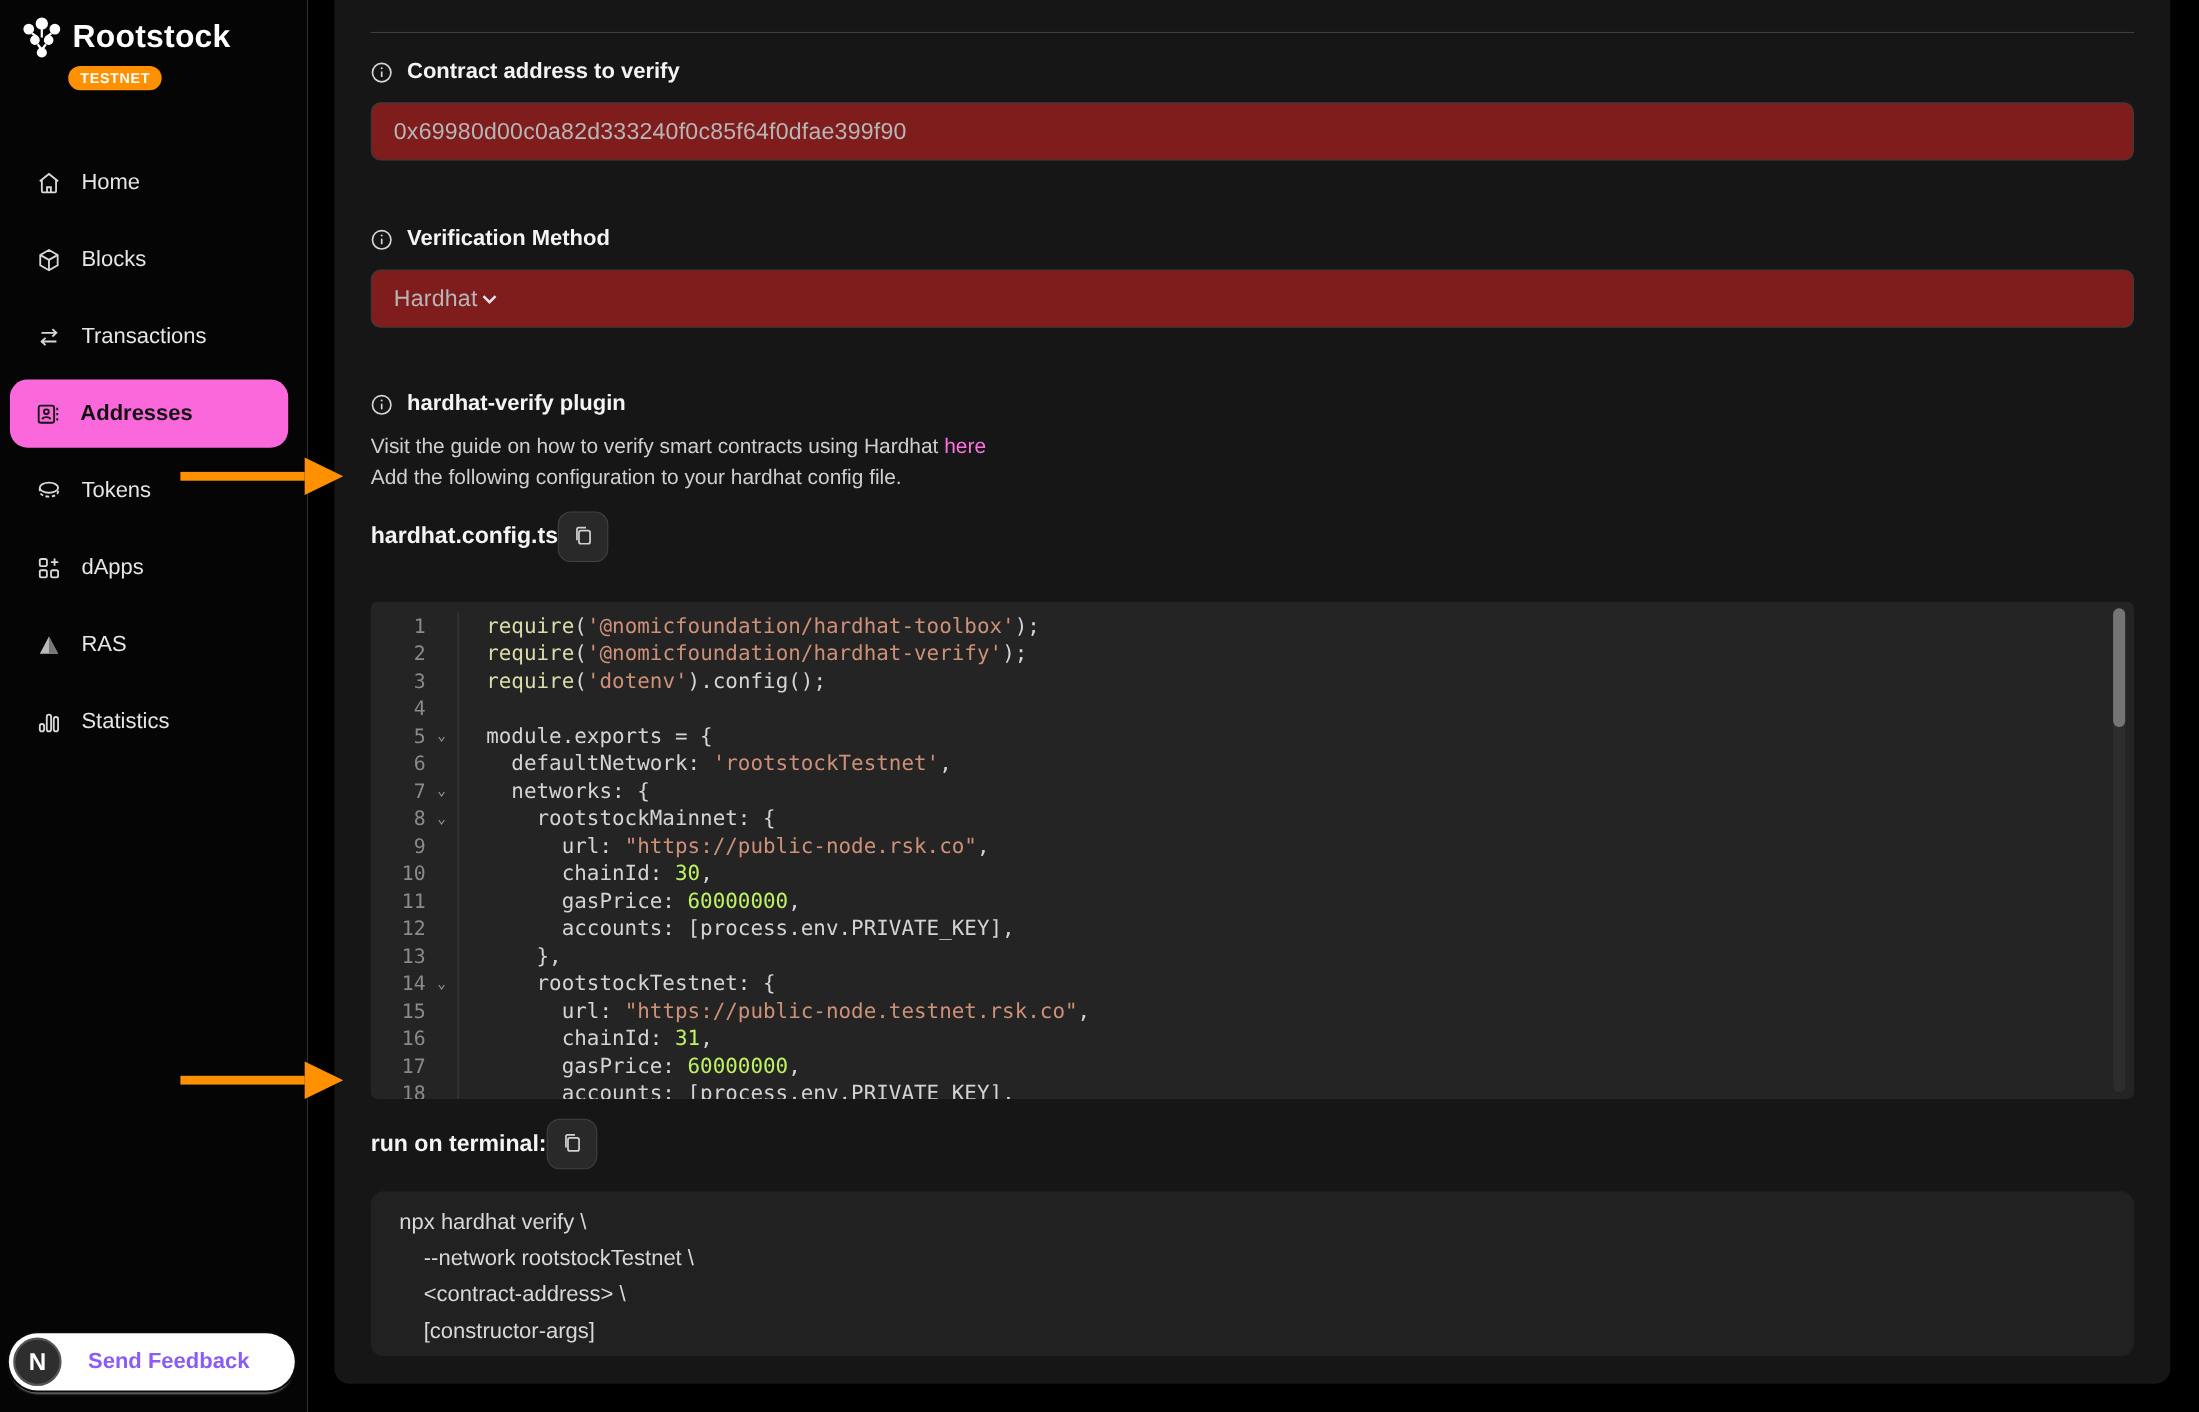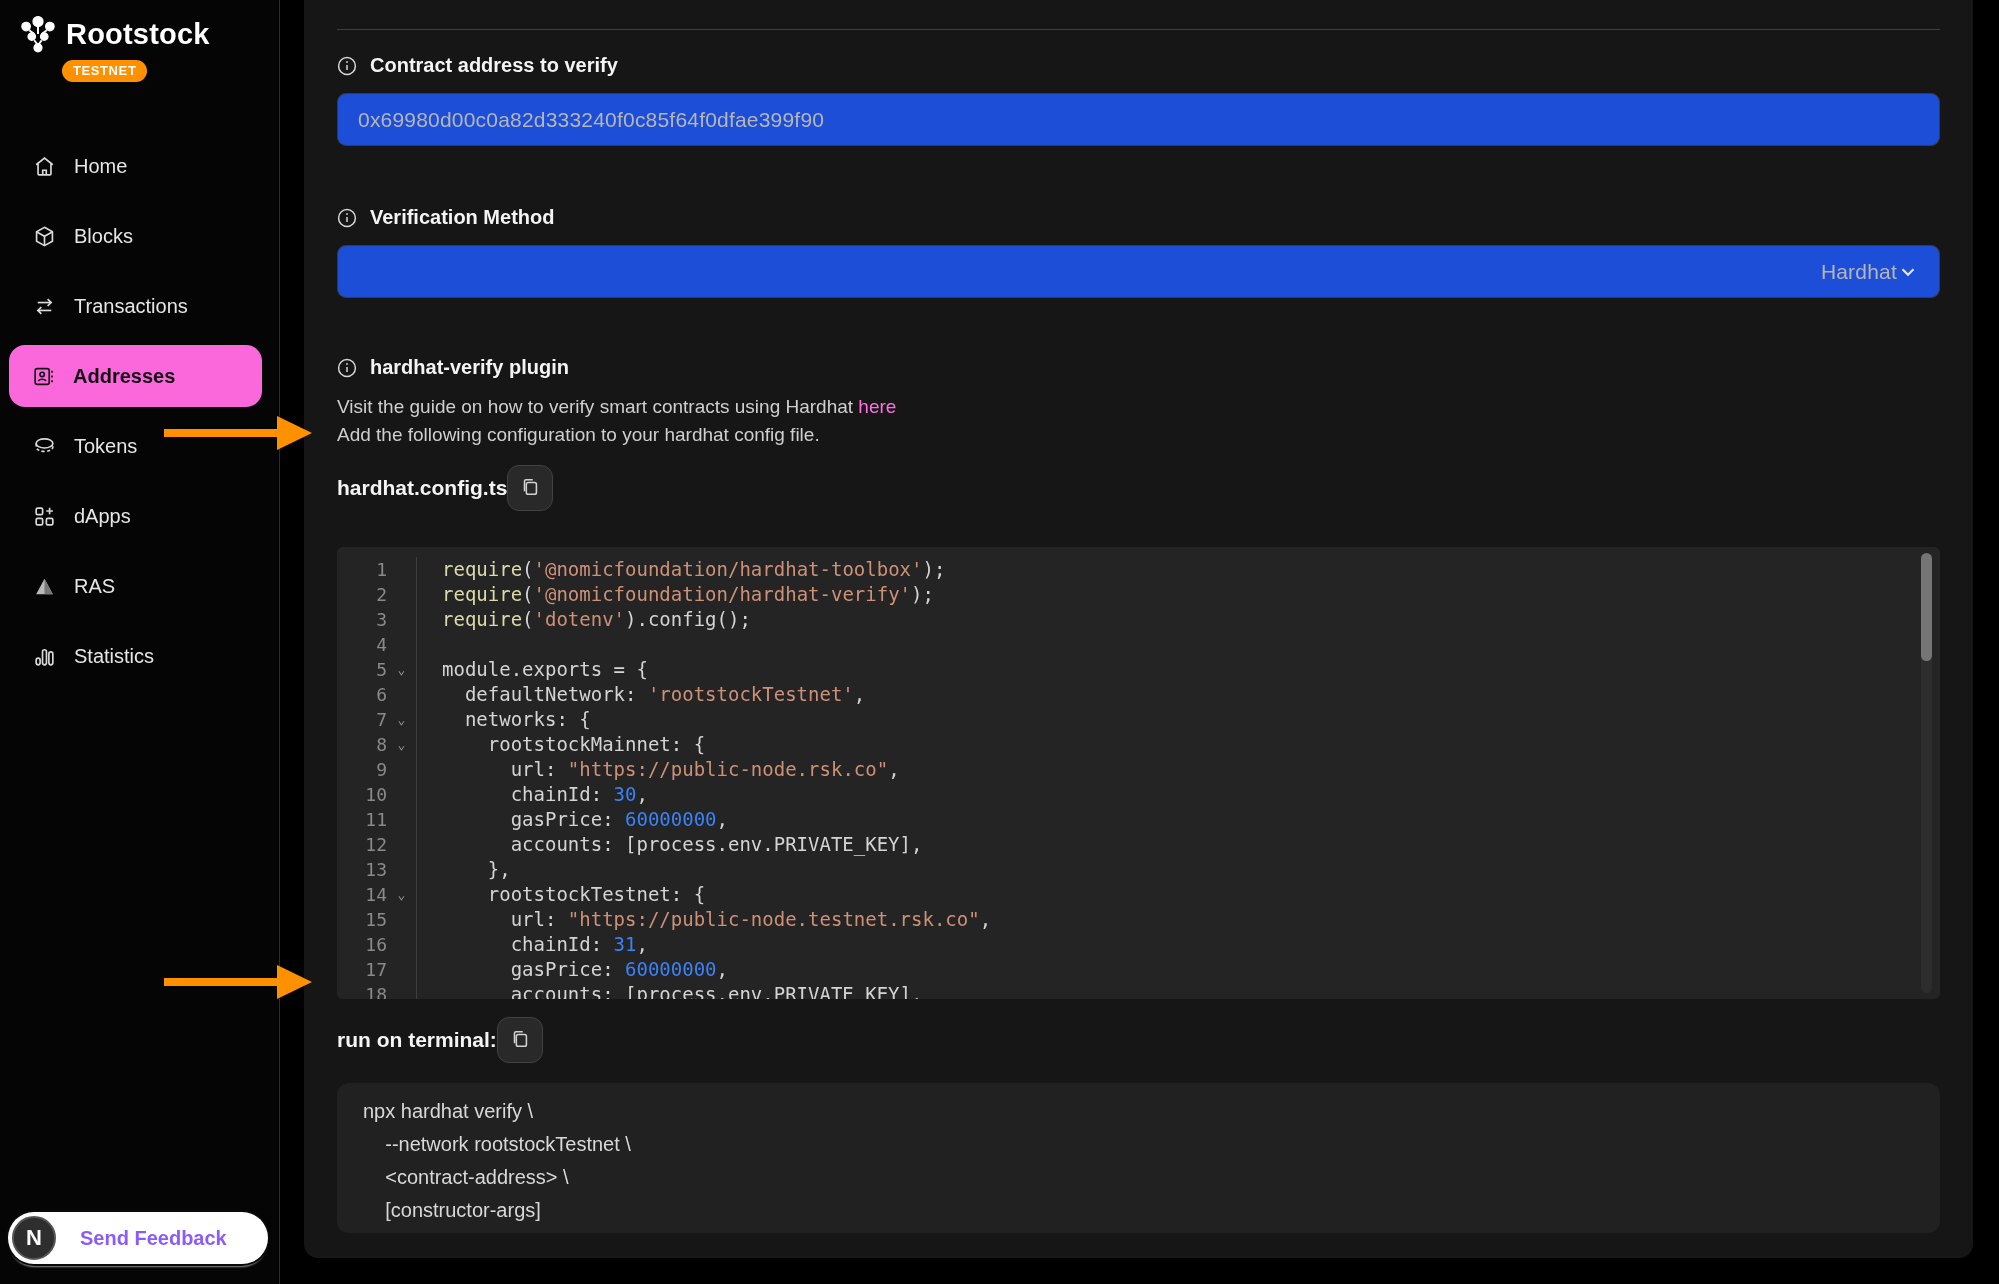--- a/index.html
+++ b/index.html
@@ -51,25 +51,25 @@
     padding:15px 33px;
   }
   .top-divider { height:1px; background:#3f3f3f; margin-top:14px; }
 
   .field-label { display:flex; align-items:center; gap:13px; }
   .field-label .label-text { font-size:20px; font-weight:700; color:#f4f4f4; }
   .info { width:20px; height:20px; color:#d6d6d6; display:flex; cursor:default; }
 
   .text-field {
     margin-top:16px; height:53px; width:100%;
-    background:#1d4ed8; border:1px solid #3a3a3a; border-radius:9px;
+    background:#7f1d1d; border:1px solid #3a3a3a; border-radius:9px;
     display:flex; align-items:center; padding:0 20px;
     font-size:21px; color:#b6b6b6; letter-spacing:.2px;
   }
-  .select-field { justify-content:flex-end; cursor:pointer; }
+  .select-field { justify-content:flex-start; cursor:pointer; }
   .chevron { width:22px; height:22px; color:#e8e8e8; }
 
   .mt-24 { margin-top:24px; }
   .mt-40 { margin-top:60px; }
   .mt-58 { margin-top:58px; }
 
   .guide { margin-top:14px; font-size:19px; line-height:28px; color:#cfcfcf; }
   .guide a { text-decoration:none; cursor:pointer; }
 
   .block-header {
@@ -93,21 +93,21 @@
   .code-line .ln {
     width:50px; text-align:right; color:#8a8a8a; flex:0 0 50px; font-size:18px;
   }
   .code-line .fold {
     width:30px; flex:0 0 30px; text-align:center; color:#9a9a9a; font-size:13px;
     border-right:1px solid #3e3e3e; margin-right:0;
   }
   .code-line .src { padding-left:25px; color:#d4d4d4; }
   .tok-fn  { color:#dcdcaa; }
   .tok-str { color:#ce9178; }
-  .tok-num { color:#3b82f6; }
+  .tok-num { color:#bef264; }
   .code-scrollbar {
     position:absolute; top:6px; right:8px; bottom:6px; width:11px;
     background:#2d2d2d; border-radius:6px; cursor:pointer;
   }
   .code-scrollbar .thumb {
     position:absolute; top:0; left:0; width:11px; height:108px;
     background:#757575; border-radius:6px;
   }
 
   

